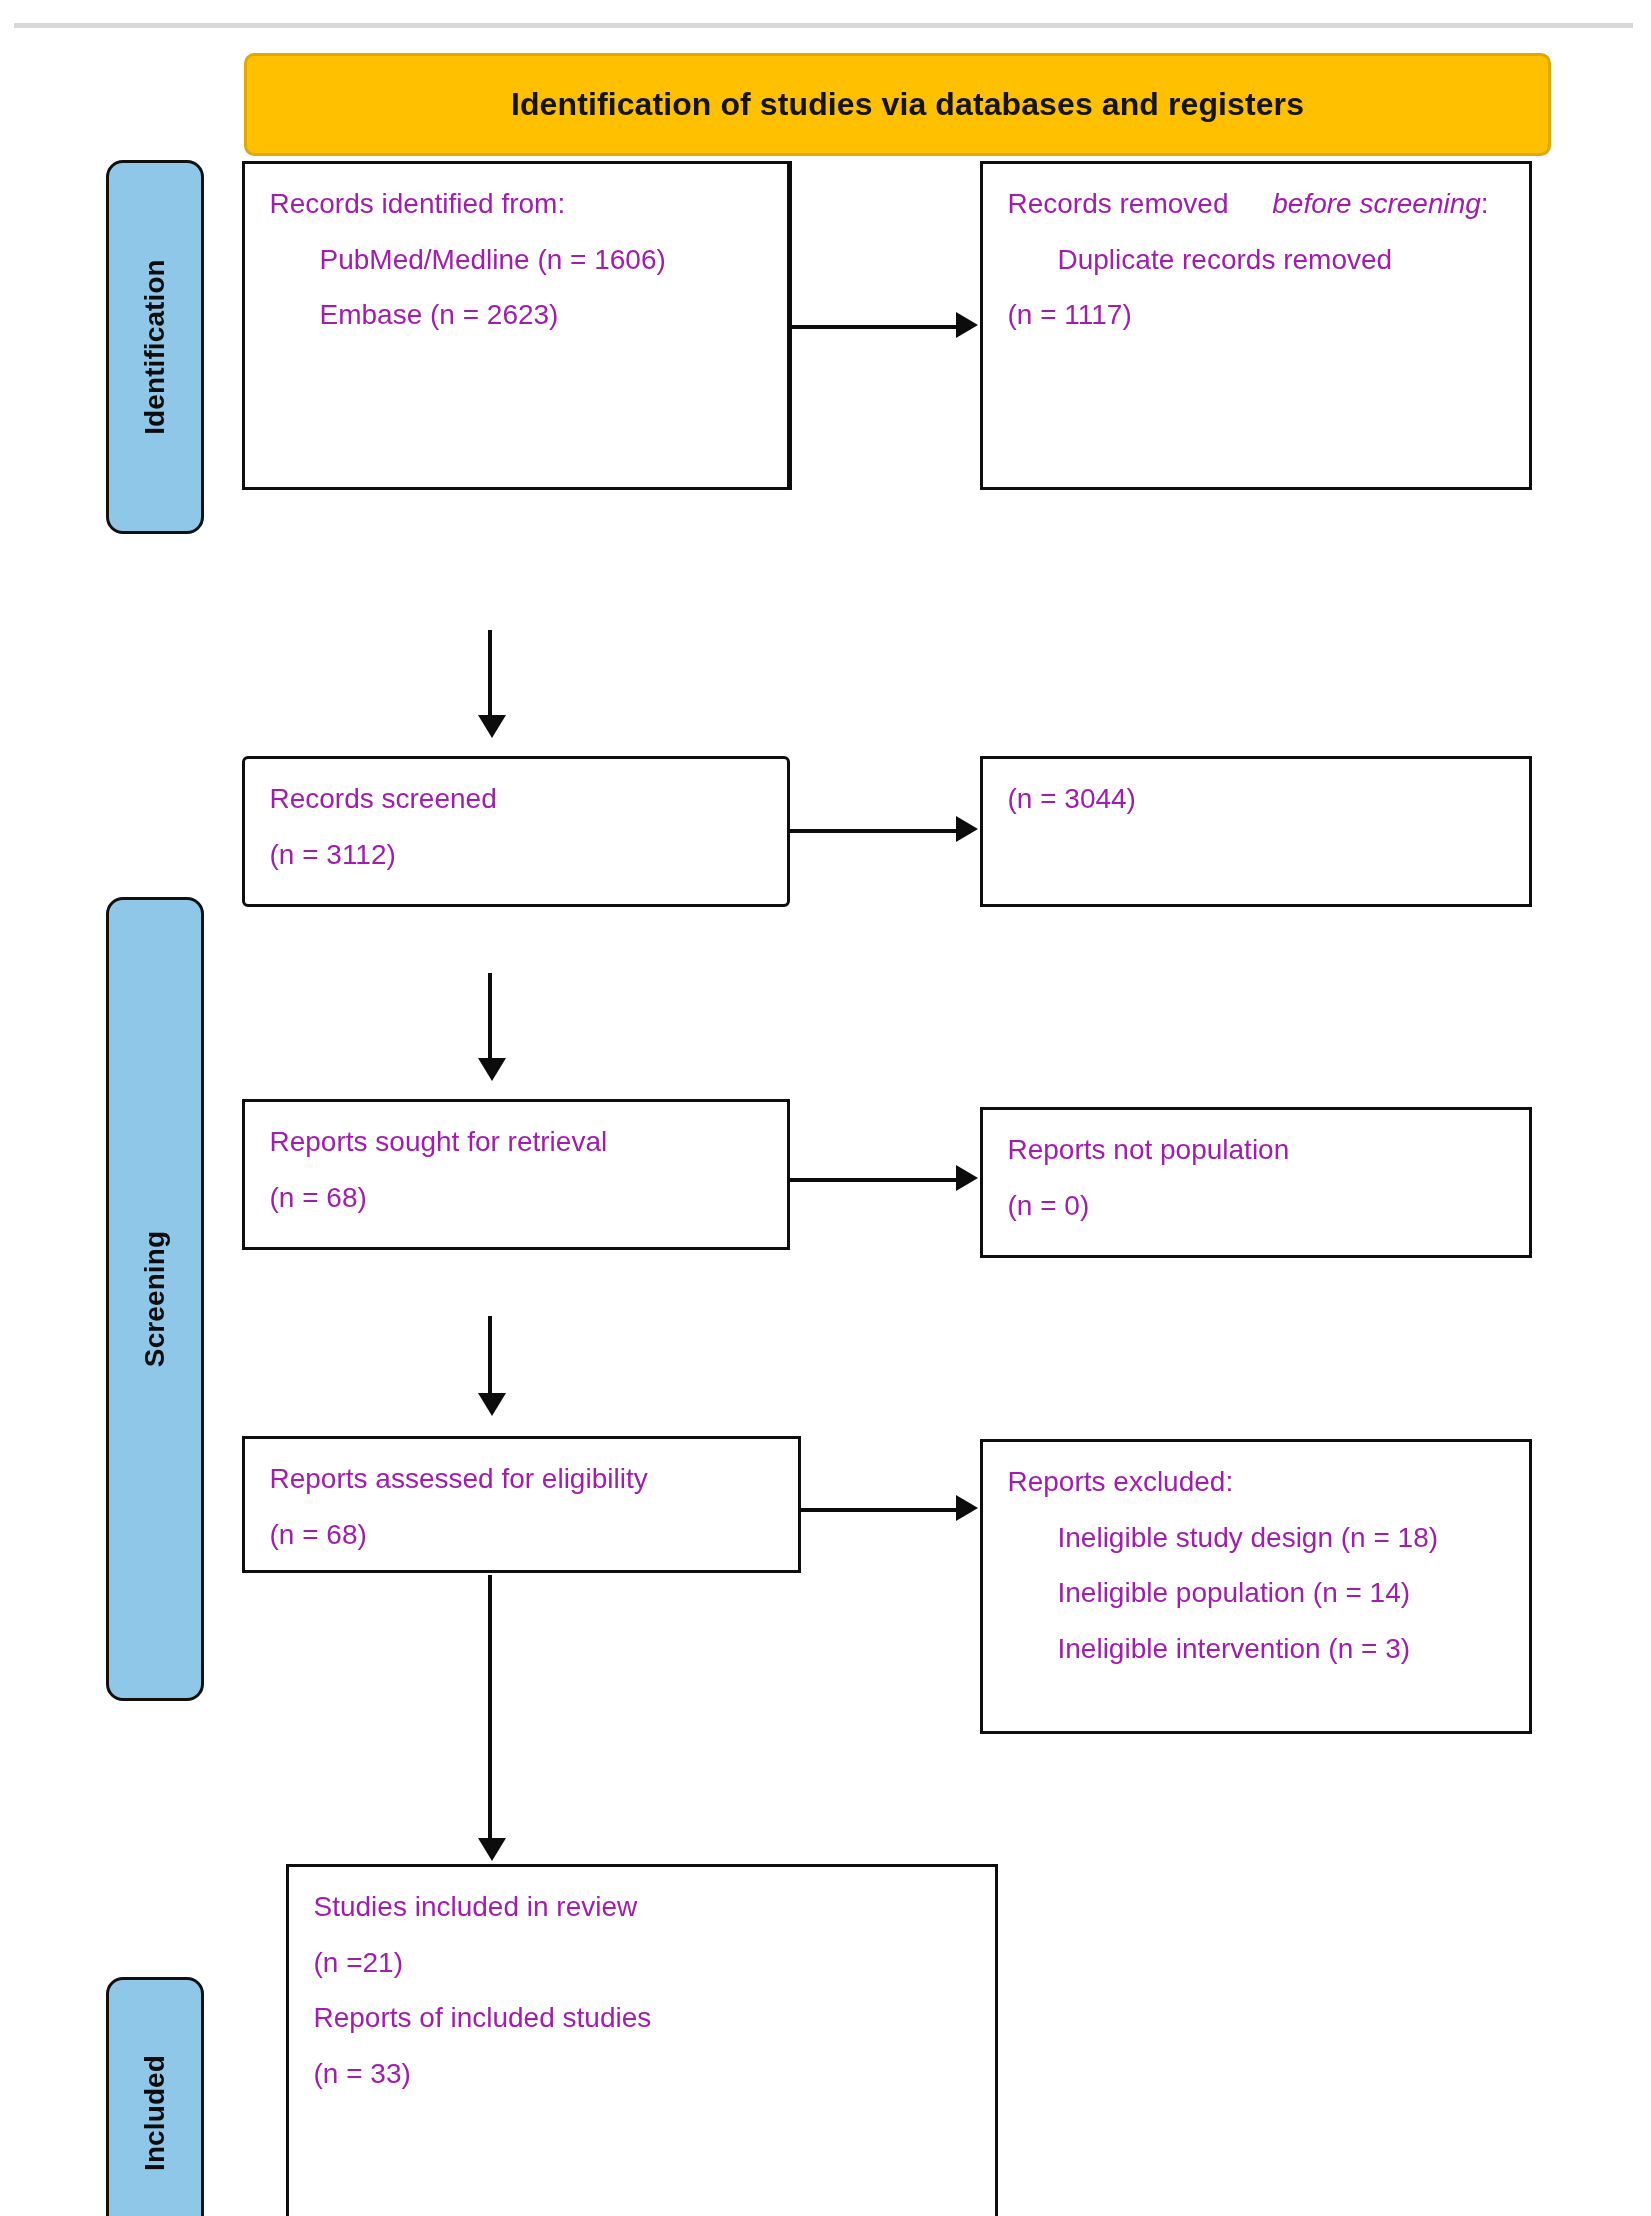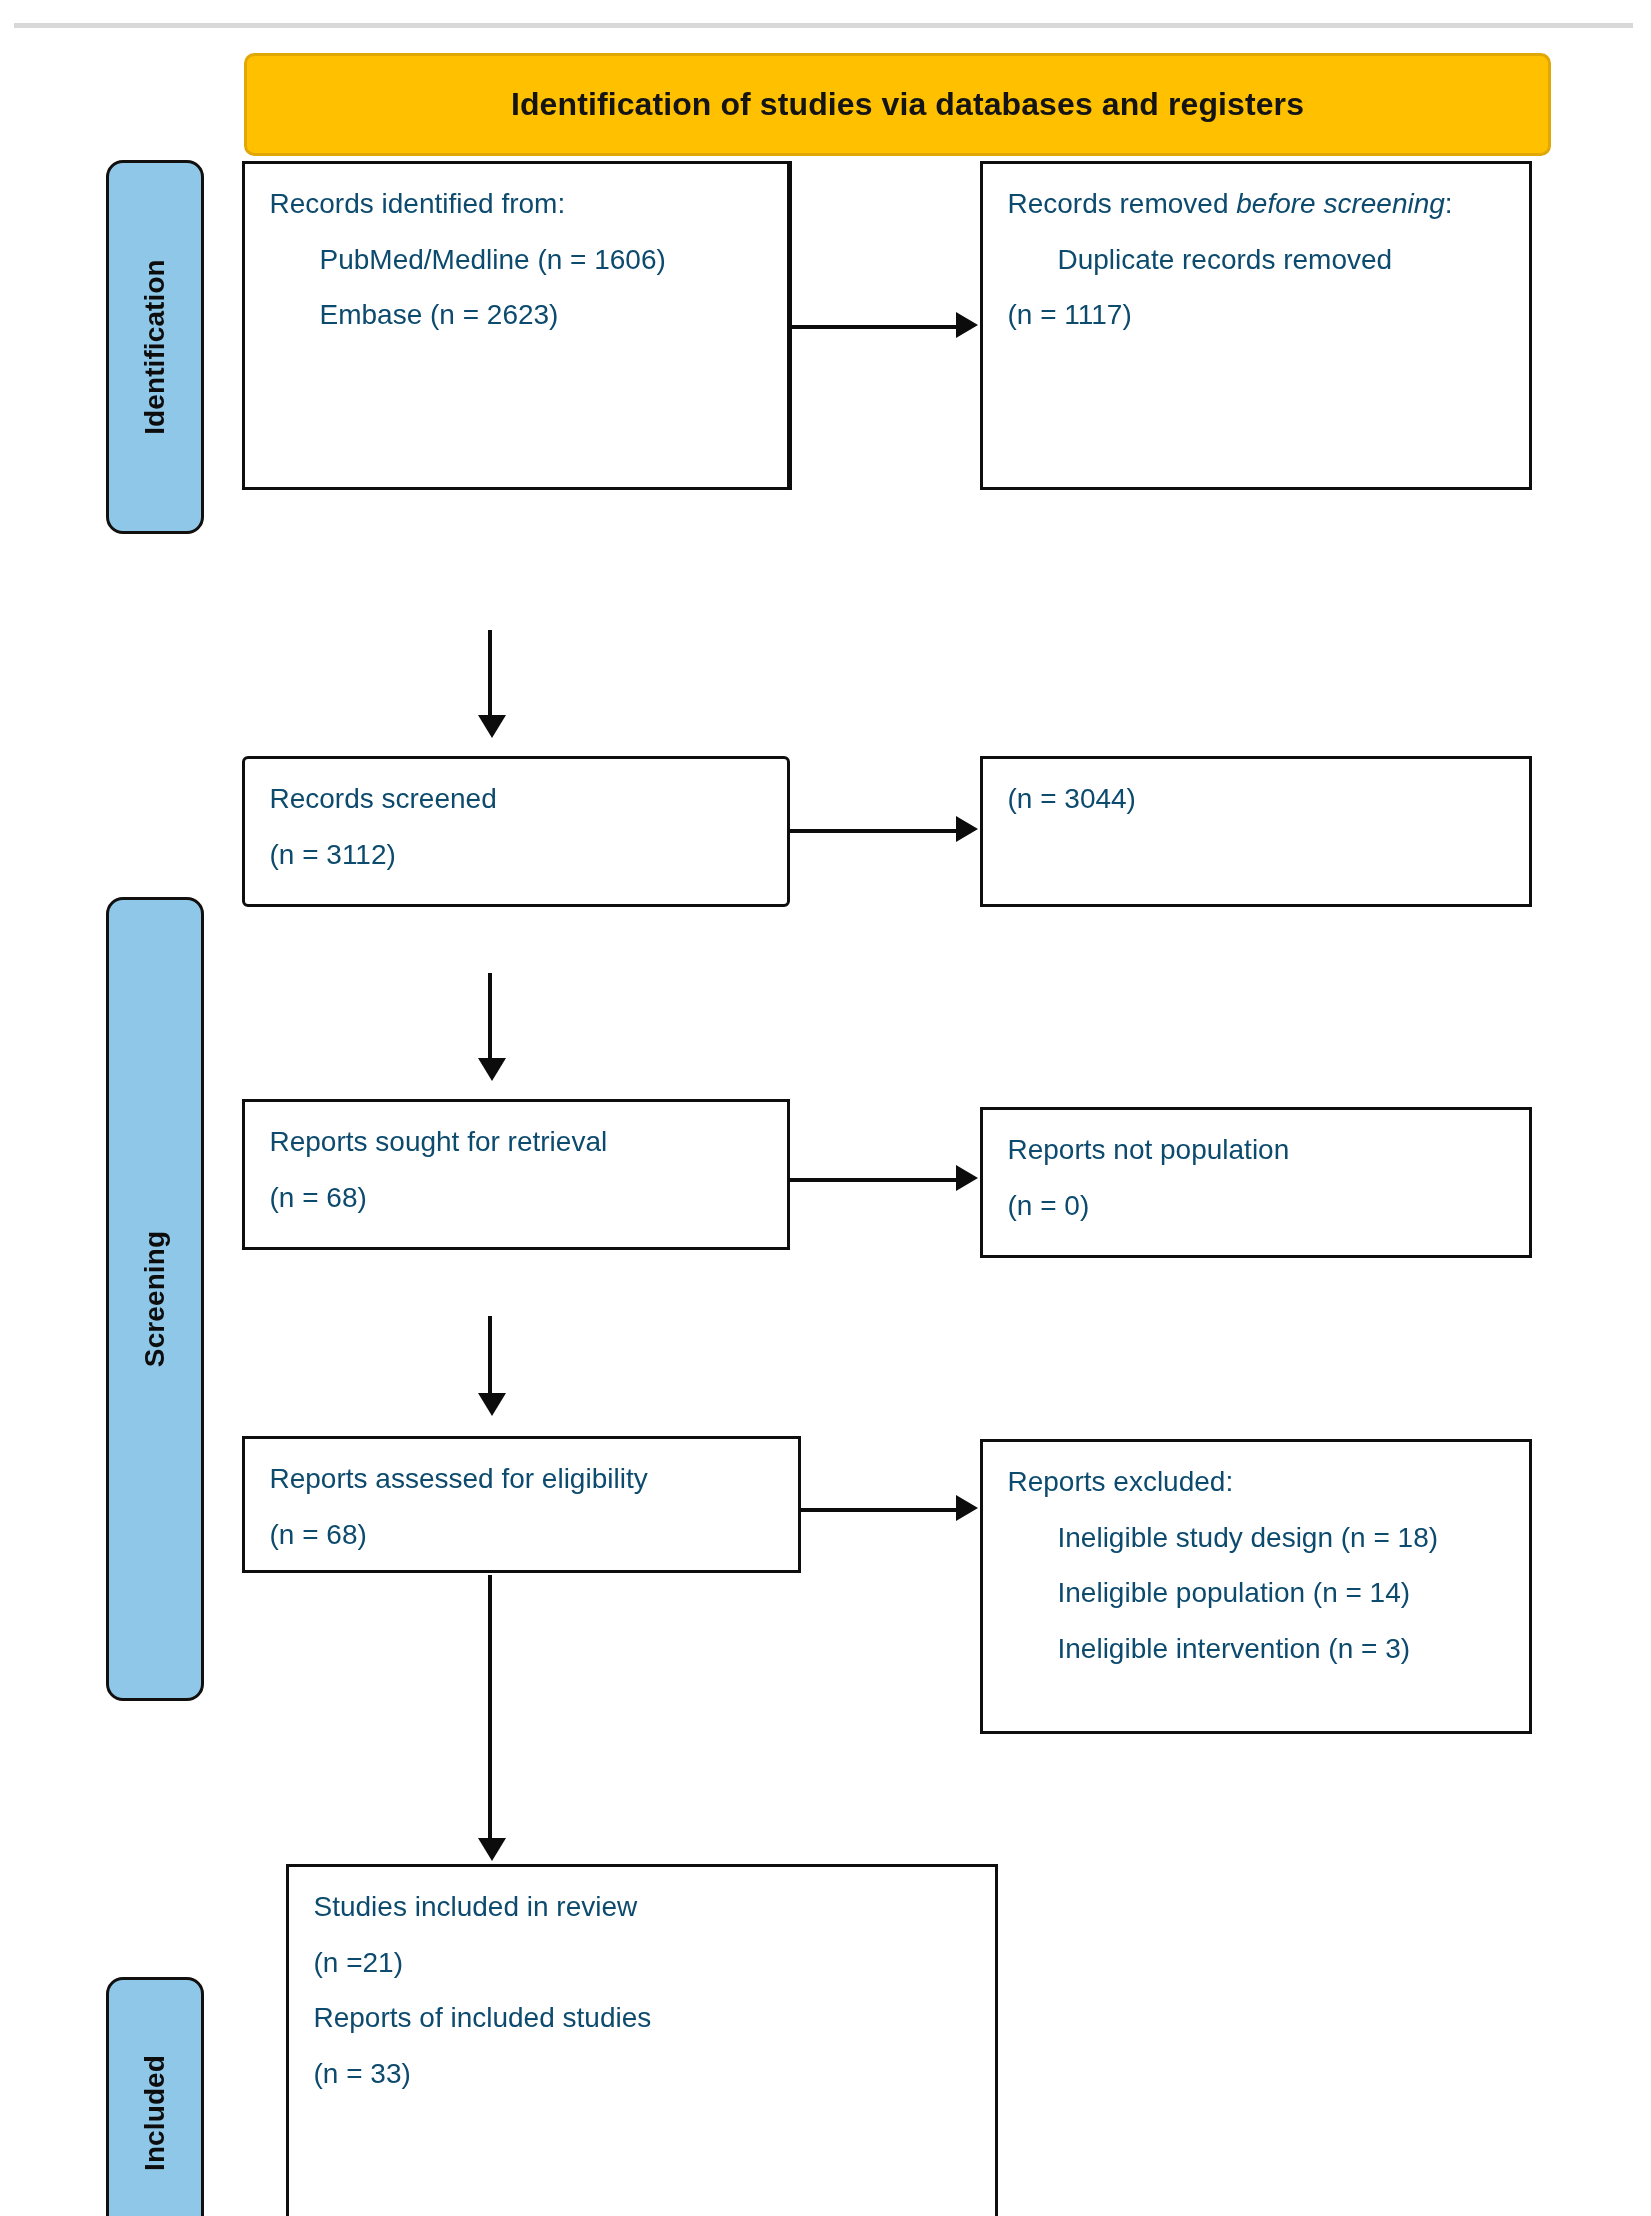--- a/index.html
+++ b/index.html
@@ -81,29 +81,29 @@
     position: absolute;
     background: #ffffff;
     border: 3.2px solid #0e0e0e;
     box-sizing: border-box;
     padding: 22px 24.5px;
   }
   .box p {
     margin: 0 0 19.3px 0;
     font-size: 28px;
     line-height: 1.30;
-    color: #0c4a6e;
+    color: #a21caf;
   }
   .box p:last-child { margin-bottom: 0; }
   .indent { padding-left: 50px; }
   .justified {
     text-align: justify;
     text-align-last: left;
   }
-  .ital { font-style: italic; }
+  .ital { font-style: italic; margin-left: 36px; }
 
   
   .box-identified   { left: 242px;  top: 161px;  width: 548px;  height: 329px; }
   .box-removed      { left: 980px; top: 161px;  width: 552px;  height: 329px; }
   .box-screened     { left: 242px;  top: 756px; width: 548px;  height: 151px; border-radius: 6px; }
   .box-excluded     { left: 980px; top: 756px; width: 552px;  height: 151px; }
   .box-sought       { left: 242px;  top: 1099px; width: 548px;  height: 151px; }
   .box-notretrieved { left: 980px; top: 1107px; width: 552px;  height: 151px; }
   .box-assessed     { left: 242px;  top: 1436px; width: 559px;  height: 137px; }
   .box-repexcluded  { left: 980px; top: 1439px; width: 552px;  height: 295px; }

